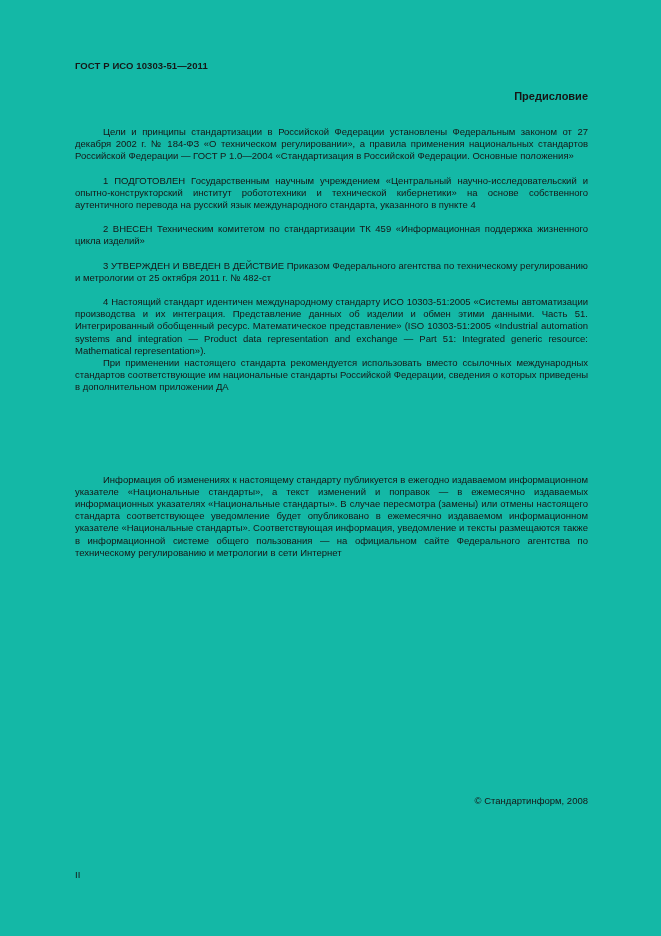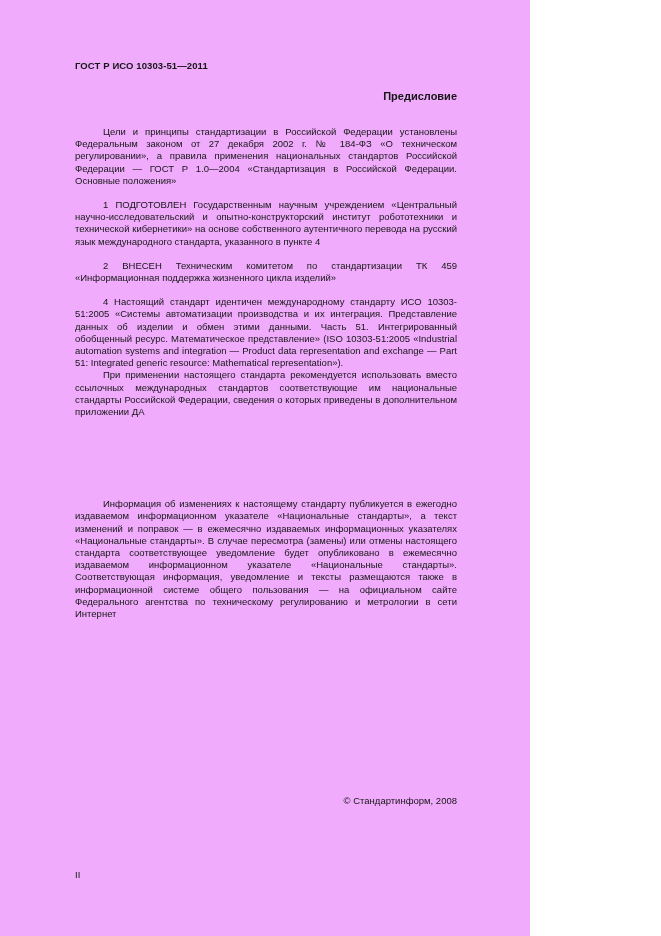--- a/index.html
+++ b/index.html
@@ -6,23 +6,23 @@
   html, body { background: #ffffff; }
   body {
     width: 661px;
     height: 936px;
     font-family: "Liberation Sans", sans-serif;
     color: #161616;
     overflow: hidden;
   }
   .page {
     position: relative;
-    width: 530px;
+    width: 661px;
     height: 936px;
-    background: #f0abfc;
+    background: #14b8a6;
     padding: 60px 73px 0 75px;
   }
   .doc-number {
     font-size: 9.5px;
     font-weight: bold;
     letter-spacing: 0.1px;
   }
   .page-title {
     margin-top: 19px;
     text-align: right;
@@ -78,20 +78,21 @@
 
   <div class="doc-number">ГОСТ Р ИСО 10303-51—2011</div>
 
   <div class="page-title">Предисловие</div>
 
   <p class="body-par intro">Цели и принципы стандартизации в Российской Федерации установлены Федеральным законом от 27 декабря 2002 г. № 184-ФЗ «О техническом регулировании», а правила применения национальных стандартов Российской Федерации — ГОСТ Р 1.0—2004 «Стандартизация в Российской Федерации. Основные положения»</p>
 
 
   <p class="body-par item">1 ПОДГОТОВЛЕН Государственным научным учреждением «Центральный научно-исследовательский и опытно-конструкторский институт робототехники и технической кибернетики» на основе собственного аутентичного перевода на русский язык международного стандарта, указанного в пункте 4</p>
   <p class="body-par item">2 ВНЕСЕН Техническим комитетом по стандартизации ТК 459 «Информационная поддержка жизненного цикла изделий»</p>
+  <p class="body-par item">3 УТВЕРЖДЕН И ВВЕДЕН В ДЕЙСТВИЕ Приказом Федерального агентства по техническому регулированию и метрологии от 25 октября 2011 г. № 482-ст</p>
   <p class="body-par item">4 Настоящий стандарт идентичен международному стандарту ИСО 10303-51:2005 «Системы автоматизации производства и их интеграция. Представление данных об изделии и обмен этими данными. Часть 51. Интегрированный обобщенный ресурс. Математическое представление» (ISO 10303-51:2005 «Industrial automation systems and integration — Product data representation and exchange — Part 51: Integrated generic resource: Mathematical representation»).</p>
   <p class="body-par item-cont">При применении настоящего стандарта рекомендуется использовать вместо ссылочных международных стандартов соответствующие им национальные стандарты Российской Федерации, сведения о которых приведены в дополнительном приложении ДА</p>
 
   <p class="body-par note-block">Информация об изменениях к настоящему стандарту публикуется в ежегодно издаваемом информационном указателе «Национальные стандарты», а текст изменений и поправок — в ежемесячно издаваемых информационных указателях «Национальные стандарты». В случае пересмотра (замены) или отмены настоящего стандарта соответствующее уведомление будет опубликовано в ежемесячно издаваемом информационном указателе «Национальные стандарты». Соответствующая информация, уведомление и тексты размещаются также в информационной системе общего пользования — на официальном сайте Федерального агентства по техническому регулированию и метрологии в сети Интернет</p>
 
   <div class="copyright">© Стандартинформ, 2008</div>
 
 
   <div class="page-number">II</div>
 

